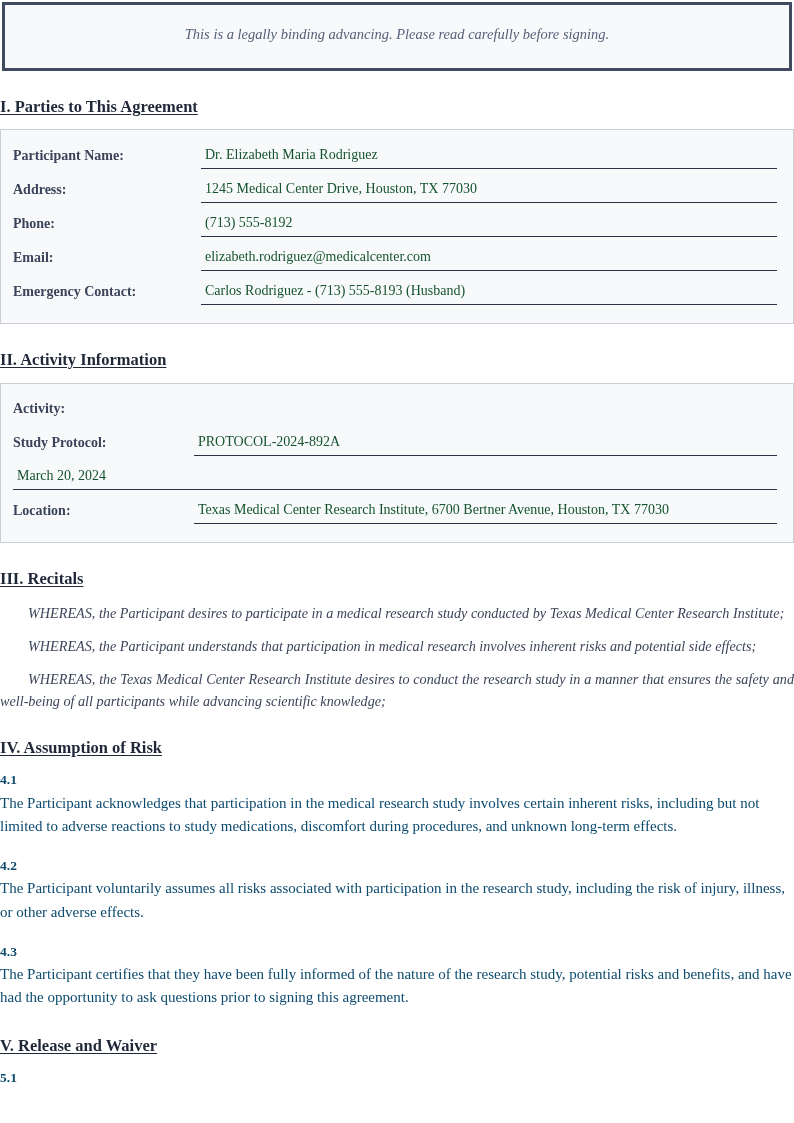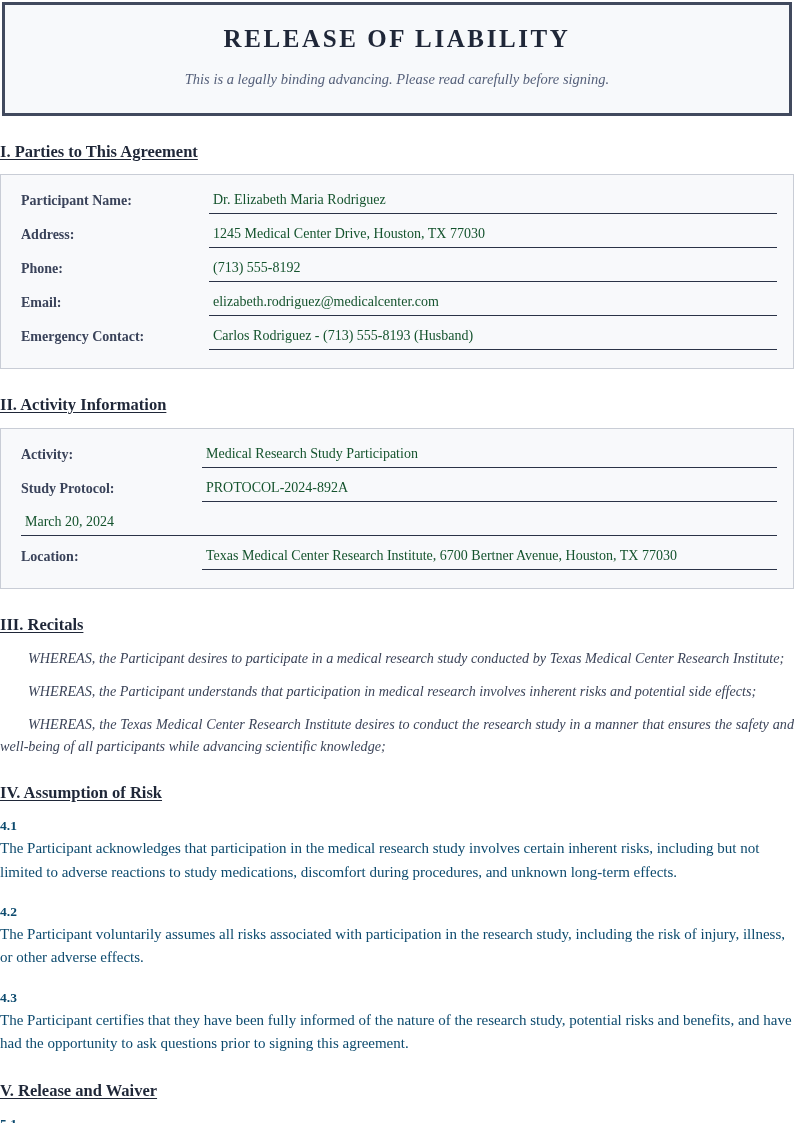--- a/index.html
+++ b/index.html
@@ -65,21 +65,21 @@
   .section-heading span.htext {
     text-decoration: underline;
     text-underline-offset: 2px;
     margin-top: 28px;
   }
 
   
   .info-box {
     border: 1px solid #c9cdd6;
     background: #f8f9fb;
-    padding: 14px 16px 16px 20px;
+    padding: 14px 16px 16px 12px;
   }
 
   .field-row {
     display: flex;
     align-items: flex-end;
     margin-bottom: 9px;
   }
   .field-row:last-child { margin-bottom: 2px; }
 
   .field-label {
@@ -143,21 +143,20 @@
   }
 
   .section-block { margin-bottom: 4px; }
 </style>
 </head>
 <body>
 
 <div class="page">
 
   <div class="doc-header">
-    <div class="doc-title">RELEASE OF LIABILITY</div>
     <div class="doc-subtitle">This is a legally binding advancing. Please read carefully before signing.</div>
   </div>
 
   <div class="section-block">
     <div class="section-heading">
       <span class="htext">I. Parties to This Agreement</span>
     </div>
 
     <div class="info-box box-parties">
 
@@ -191,21 +190,20 @@
 
   <div class="section-block">
     <div class="section-heading">
       <span class="htext">II. Activity Information</span>
     </div>
 
     <div class="info-box box-activity">
 
       <div class="field-row">
         <div class="field-label">Activity:</div>
-        <div class="field-value">Medical Research Study Participation</div>
       </div>
 
       <div class="field-row">
         <div class="field-label">Study Protocol:</div>
         <div class="field-value">PROTOCOL-2024-892A</div>
       </div>
 
       <div class="field-row">
         <div class="field-value">March 20, 2024</div>
       </div>

